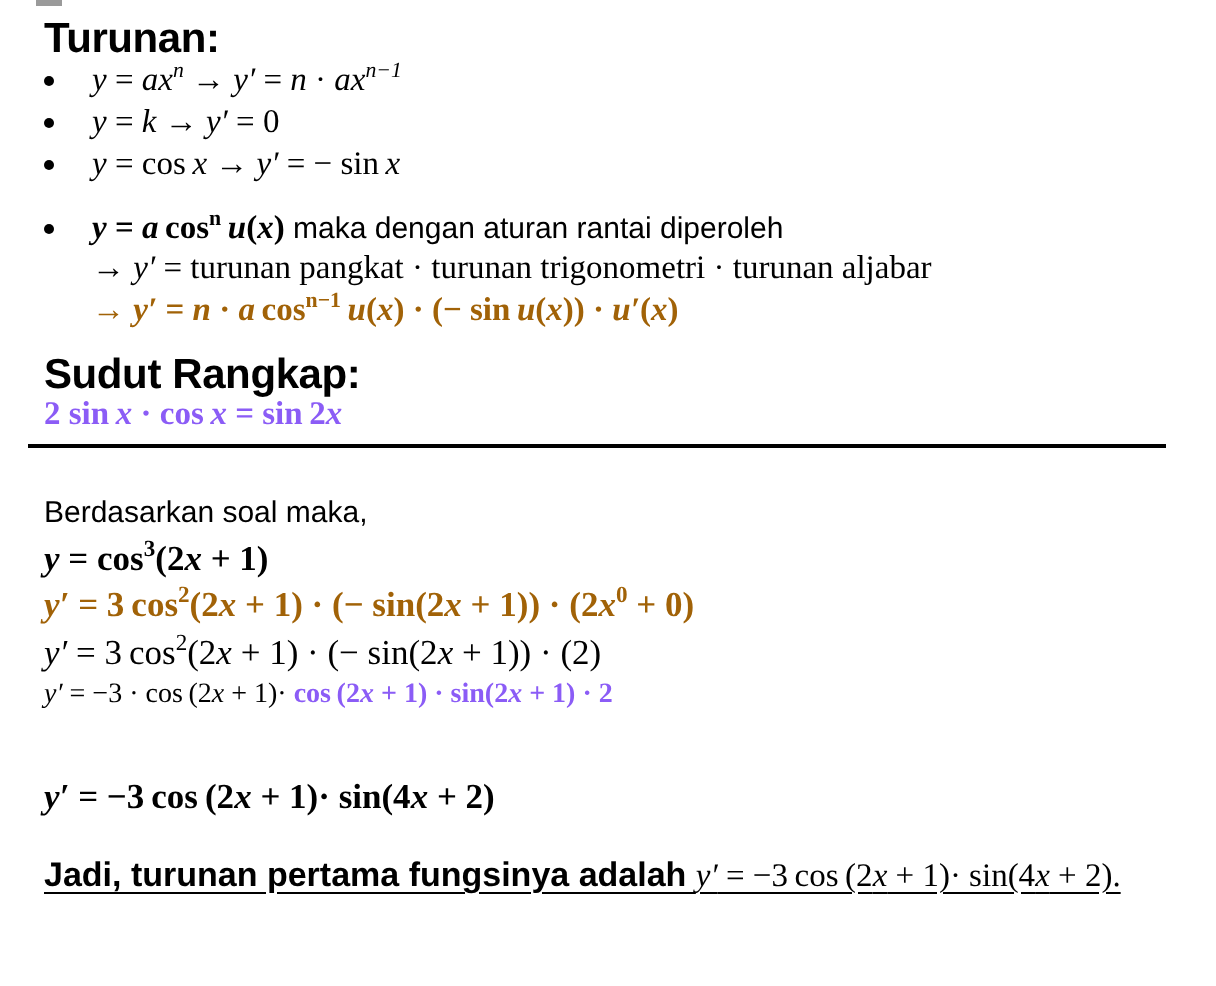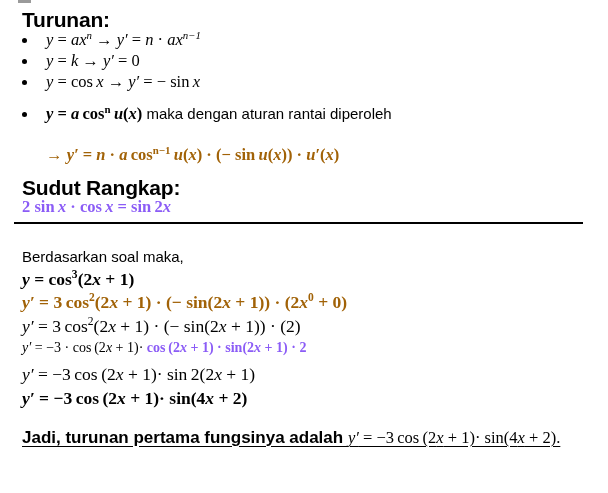--- a/index.html
+++ b/index.html
@@ -126,38 +126,38 @@
   <div class="bullet-row" style="left:22px; top:72px;">
     <span class="bullet-dot"></span>
     <span class="bullet-text m"><span class="mv">y</span> = cos <span class="mv">x</span> → <span class="mv">y′</span> = − sin <span class="mv">x</span></span>
   </div>
 
   <div class="bullet-row" style="left:22px; top:104px;">
     <span class="bullet-dot"></span>
     <span class="bullet-text"><span class="m bold"><span class="mv">y</span> = <span class="mv">a</span> cos<sup>n</sup> <span class="mv">u</span>(<span class="mv">x</span>)</span><span class="sans-run"> maka dengan aturan rantai diperoleh</span></span>
   </div>
 
+  <div class="plainline m" style="left:46px; top:124px;">→ <span class="mv">y′</span> = turunan pangkat · turunan trigonometri · turunan aljabar</div>
 
   <div class="plainline m bold green" style="left:46px; top:145px;">→ <span class="mv">y′</span> = <span class="mv">n</span> · <span class="mv">a</span> cos<sup>n−1</sup> <span class="mv">u</span>(<span class="mv">x</span>) · (− sin <span class="mv">u</span>(<span class="mv">x</span>)) · <span class="mv">u′</span>(<span class="mv">x</span>)</div>
 
   <div class="heading" style="left:22px; top:176px;">Sudut Rangkap:</div>
 
   <div class="plainline m bold blue" style="left:22px; top:197px;">2 sin <span class="mv">x</span> · cos <span class="mv">x</span> = sin 2<span class="mv">x</span></div>
 
   <div class="divider" style="left:14px; top:222px; width:569px;"></div>
 
   <div class="plainline sans-run" style="left:22px; top:248px;">Berdasarkan soal maka,</div>
 
   <div class="plainline m bold" style="left:22px; top:269px; font-size:17.5px;"><span class="mv">y</span> = cos<sup>3</sup>(2<span class="mv">x</span> + 1)</div>
 
   <div class="plainline m bold green" style="left:22px; top:292px; font-size:17.5px;"><span class="mv">y′</span> = 3 cos<sup>2</sup>(2<span class="mv">x</span> + 1) · (− sin(2<span class="mv">x</span> + 1)) · (2<span class="mv">x</span><sup>0</sup> + 0)</div>
 
   <div class="plainline m" style="left:22px; top:316px; font-size:17.5px;"><span class="mv">y′</span> = 3 cos<sup>2</sup>(2<span class="mv">x</span> + 1) · (− sin(2<span class="mv">x</span> + 1)) · (2)</div>
 
   <div class="plainline m" style="left:22px; top:340px; font-size:14px;"><span class="mv">y′</span> = −3 · cos (2<span class="mv">x</span> + 1)· <span class="bold blue">cos (2<span class="mv">x</span> + 1) · sin(2<span class="mv">x</span> + 1) · 2</span></div>
 
-  <div class="plainline m" style="left:22px; top:364px; font-size:17.5px;"><span class="mv">y′</span> = −3 cos (2<span class="mv">x</span> + 1)· sin 2(2<span class="mv">x</span> + 1)</div>
 
   <div class="plainline m bold" style="left:22px; top:388px; font-size:17.5px;"><span class="mv">y′</span> = −3 cos (2<span class="mv">x</span> + 1)· sin(4<span class="mv">x</span> + 2)</div>
 
   <div class="plainline concl-underline" style="left:22px; top:428px;"><span class="sans bold" style="font-size:17px;">Jadi, turunan pertama fungsinya adalah </span><span class="m" style="font-size:16.5px;"><span class="mv">y′</span> = −3 cos (2<span class="mv">x</span> + 1)· sin(4<span class="mv">x</span> + 2).</span></div>
 
 </div>
 
 </body></html>

